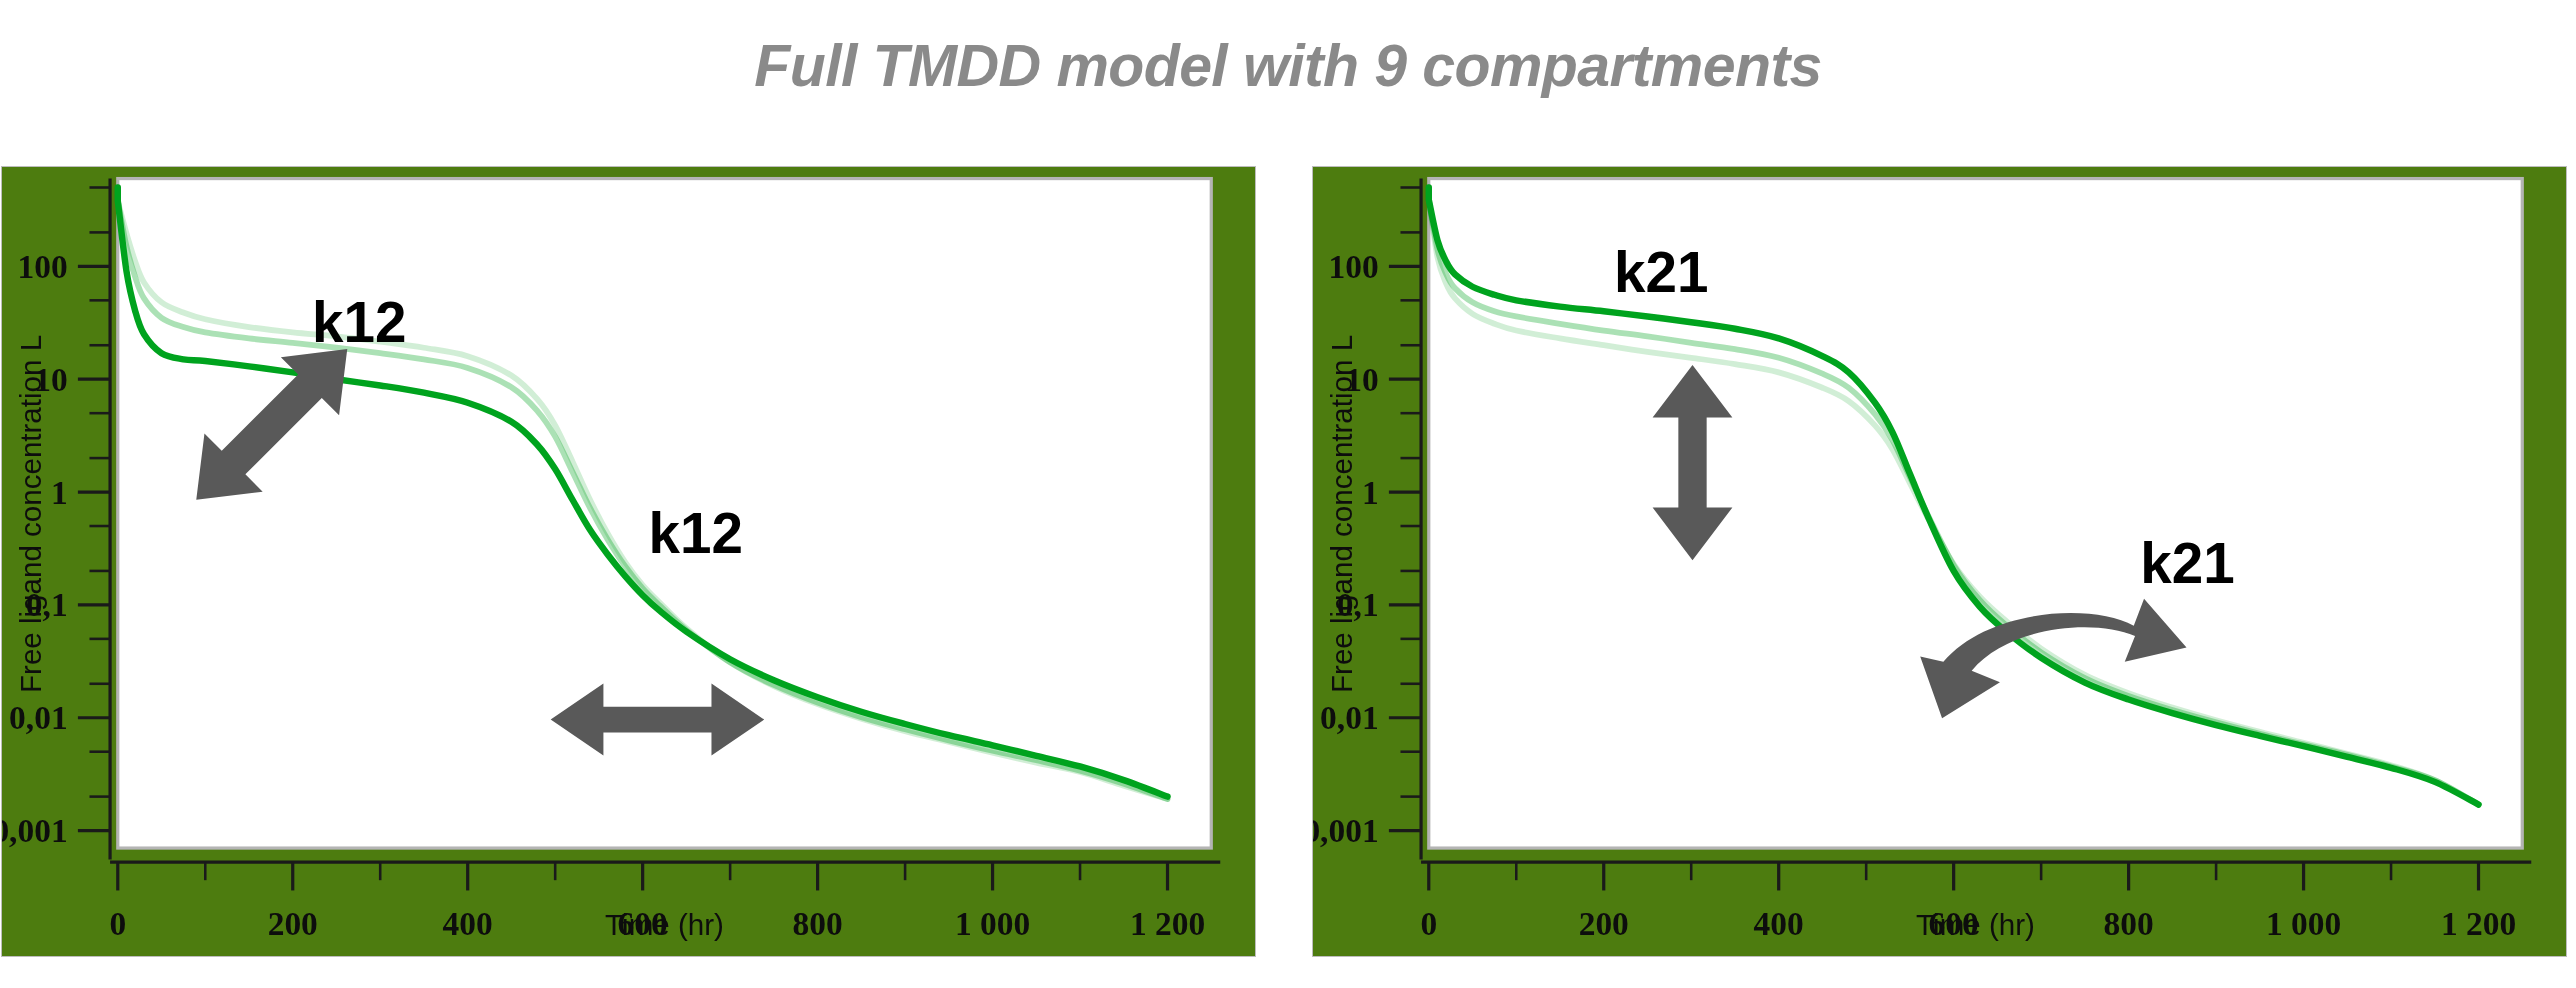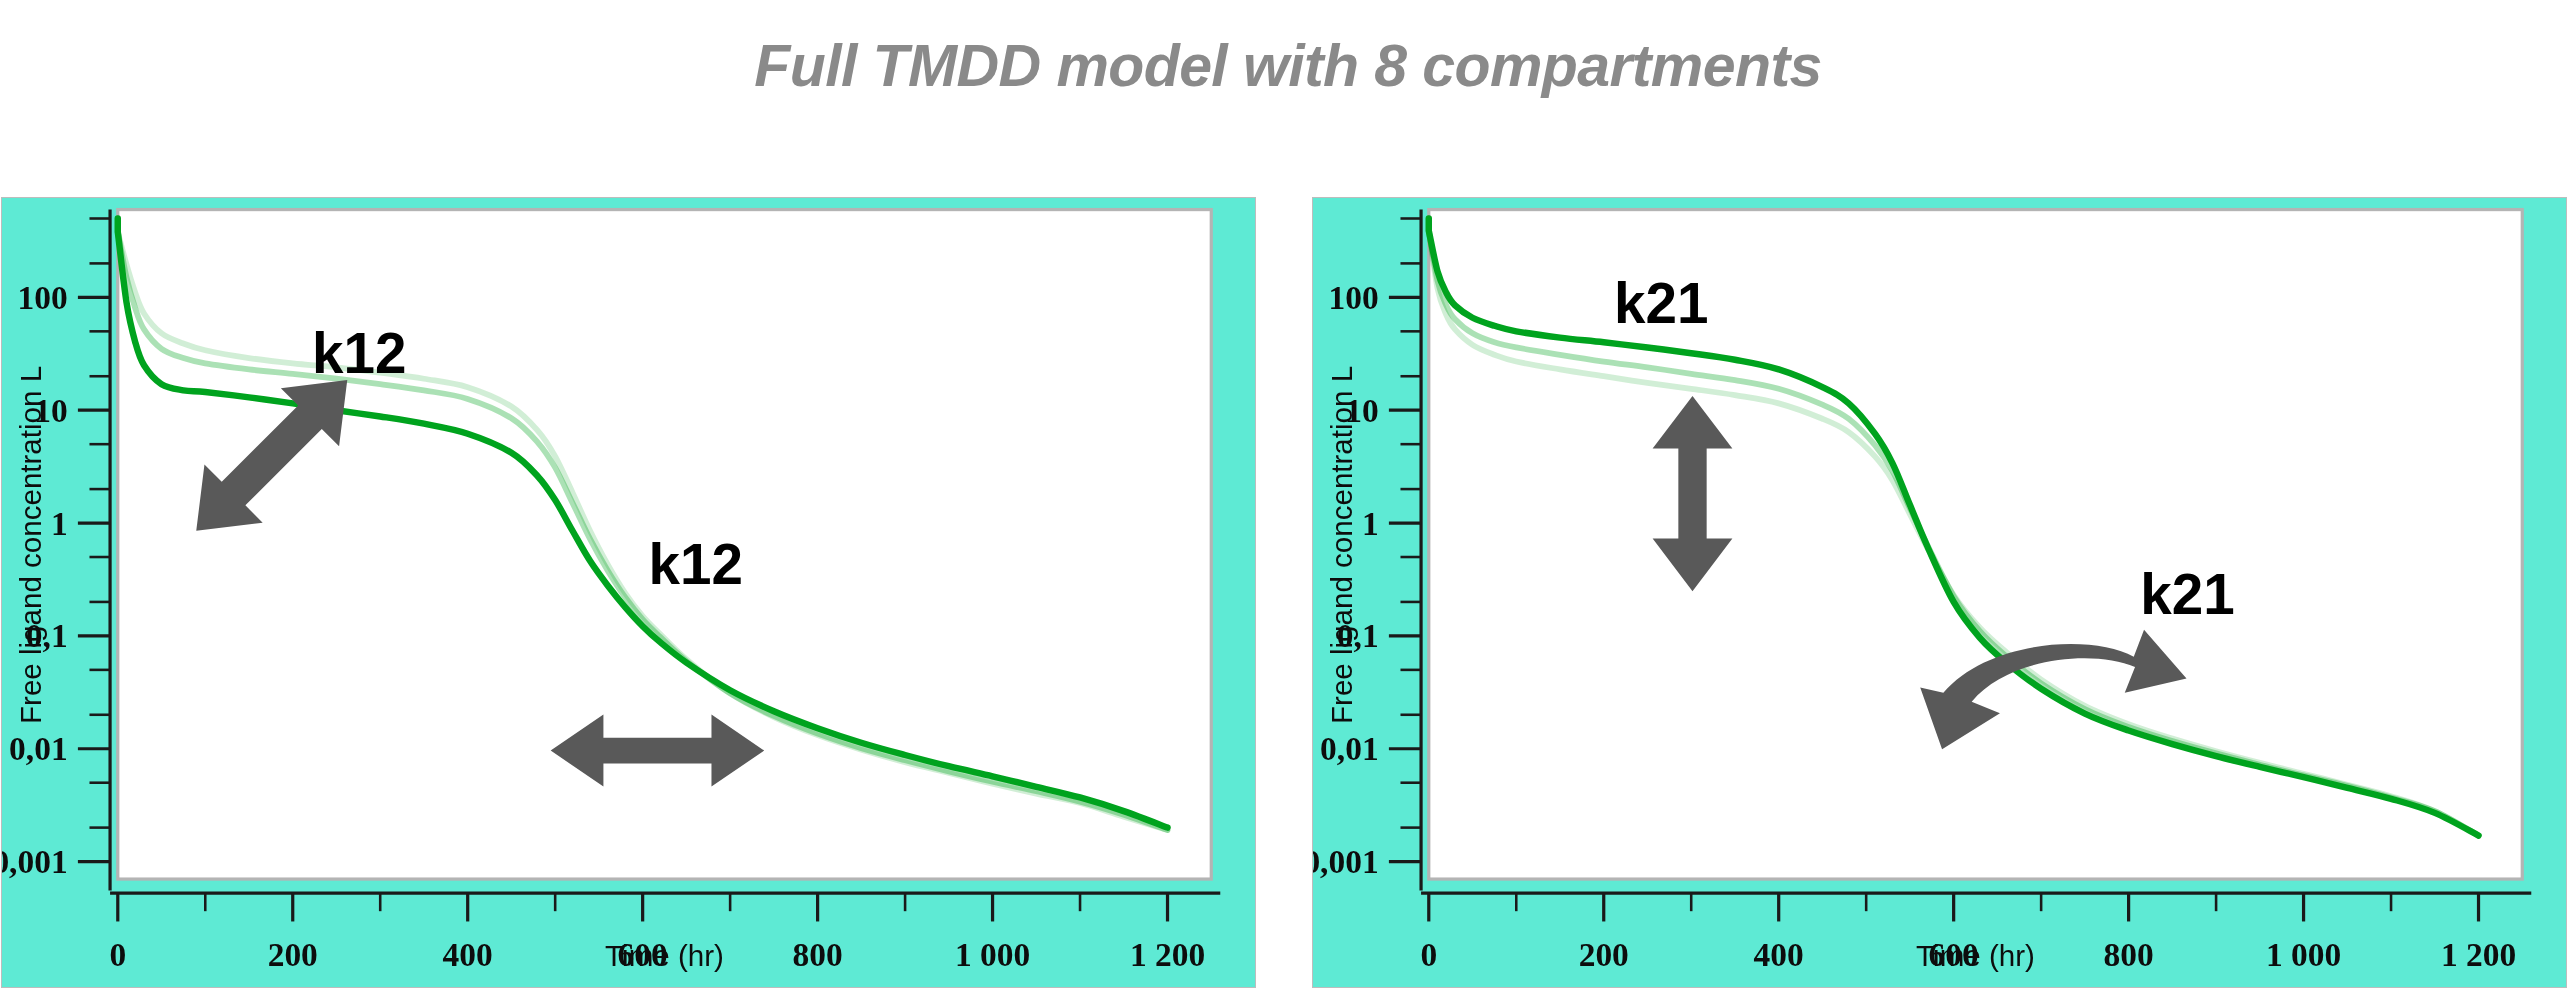--- a/index.html
+++ b/index.html
@@ -8,21 +8,21 @@
 
   #title{
     position:absolute;left:0;top:32px;width:2576px;text-align:center;
     font-family:"Liberation Sans",sans-serif;
     font-size:59px;font-weight:bold;font-style:italic;
     color:#8a8a8a;letter-spacing:-0.6px;white-space:nowrap;
   }
 
   .panel{
     position:absolute;top:166px;height:791px;
-    background:#5eead4;border:1.9px solid #bdbdbd;box-sizing:border-box;margin-top:31px;
+    background:#4d7c0f;border:1.9px solid #bdbdbd;box-sizing:border-box;
   }
   #panel-left{left:1.3px;width:1255px;}
   #panel-right{left:1312px;width:1255px;}
 
   .panel svg{display:block;width:100%;height:100%;}
 
   .axis-line{stroke:#1a1a1a;stroke-width:5;fill:none;}
   .tick-major{stroke:#1a1a1a;stroke-width:5;}
   .tick-minor{stroke:#1a1a1a;stroke-width:4;}
   .plotbox{fill:#ffffff;stroke:#b4b4b4;stroke-width:5;}
@@ -42,21 +42,21 @@
   .annot-label{
     font-family:"Liberation Sans",sans-serif;
     font-size:88px;font-weight:bold;fill:#000000;
   }
 </style>
 </head>
 <body>
 
 <div id="stage">
 
-  <div id="title">Full TMDD model with 8 compartments</div>
+  <div id="title">Full TMDD model with 9 compartments</div>
 
   <div class="panel" id="panel-left">
     <svg viewBox="0 0 1948 1228" preserveAspectRatio="none">
 
       <rect class="plotbox" x="180" y="18" width="1700" height="1042"></rect>
       <g id="L-axes">
           <line x1="168" y1="18" x2="168" y2="1078" class="axis-line"></line>
           <line x1="168" y1="154.66380093855162" x2="118" y2="154.66380093855162" class="tick-major"></line>
           <text x="102" y="172.66380093855162" text-anchor="end" class="ticklabel">100</text>
           <line x1="168" y1="330.2900700876068" x2="118" y2="330.2900700876068" class="tick-major"></line>

